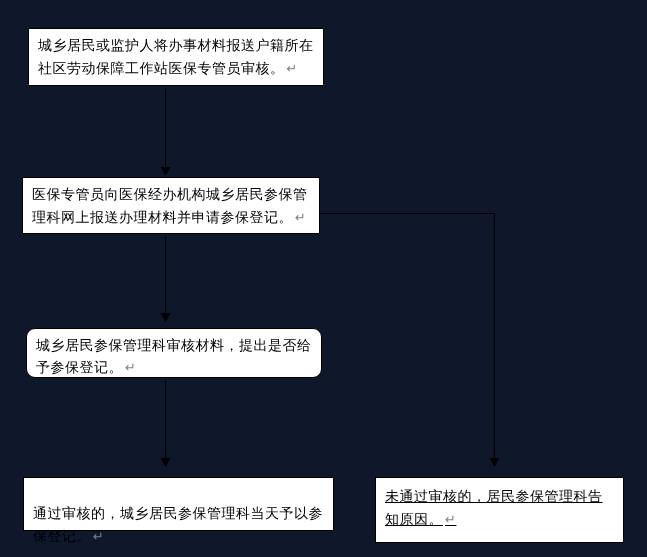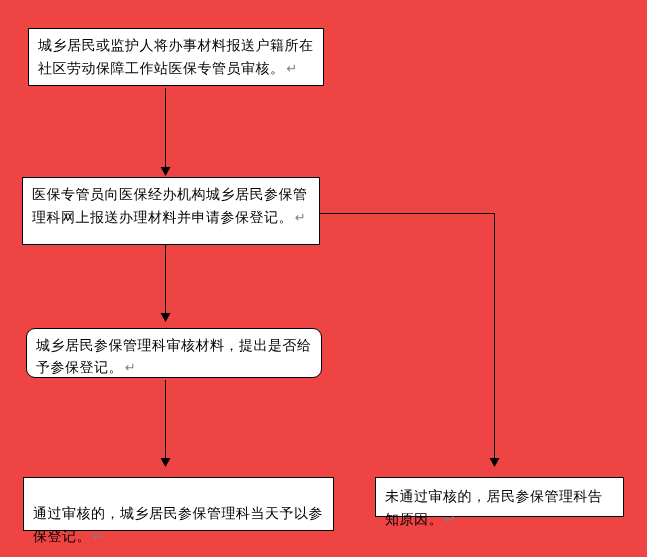--- a/index.html
+++ b/index.html
@@ -4,21 +4,21 @@
 <style>
   html, body {
     margin: 0;
     padding: 0;
     background: #ffffff;
   }
   .canvas {
     position: relative;
     width: 647px;
     height: 557px;
-    background: #ef4444;
+    background: #0f172a;
     font-family: "Liberation Sans", "DejaVu Sans", sans-serif;
     overflow: hidden;
   }
   .flow-node {
     position: absolute;
     box-sizing: border-box;
     border: 1px solid #000000;
     background: #ffffff;
     color: #000000;
     font-size: 14px;
@@ -28,24 +28,24 @@
   }
   .node-text {
     color: #000000;
   }
   .return-mark {
     color: #808080;
     font-size: 13px;
     padding-left: 2px;
   }
   #node-step1 { left: 28px;  top: 28px;  width: 296px; height: 58px; }
-  #node-step2 { left: 22px;  top: 177px; width: 298px; height: 68px; }
+  #node-step2 { left: 22px;  top: 177px; width: 298px; height: 57px; }
   #node-step3 { left: 26px;  top: 328px; width: 296px; height: 50px; line-height: 22px; border-radius: 9px; }
   #node-step4 { left: 23px;  top: 477px; width: 311px; height: 54px; padding-top: 24px; }
-  #node-step5 { left: 375px; top: 477px; width: 249px; height: 40px; padding-top: 7px; }
+  #node-step5 { left: 375px; top: 477px; width: 249px; height: 66px; padding-top: 7px; text-decoration: underline; }
   .connector-layer {
     position: absolute;
     left: 0;
     top: 0;
     width: 647px;
     height: 557px;
     pointer-events: none;
   }
   .connector-layer path,
   .connector-layer line {

